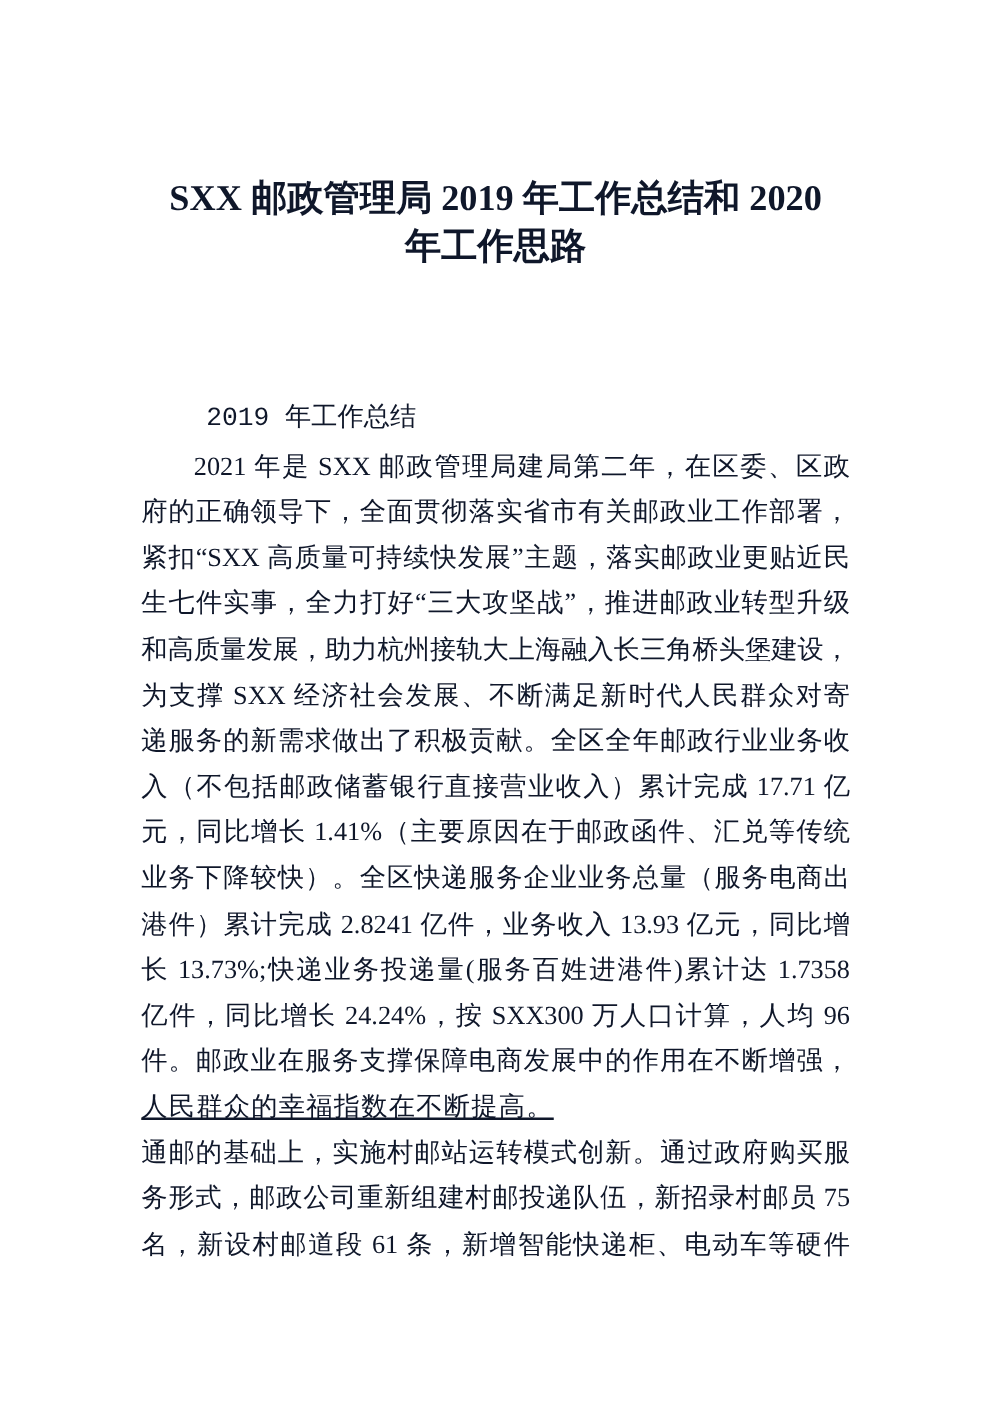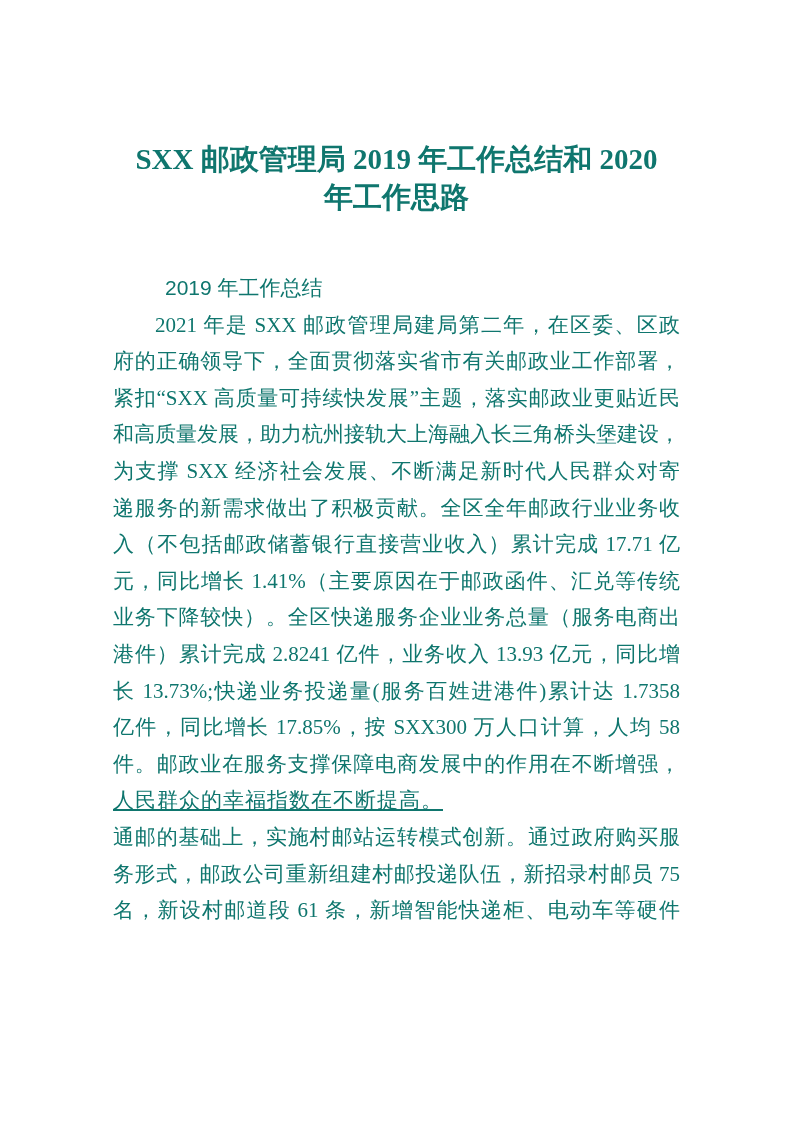--- a/index.html
+++ b/index.html
@@ -4,21 +4,21 @@
 <style>
   * { margin: 0; padding: 0; box-sizing: border-box; }
   html, body {
     background: #ffffff;
   }
   .page {
     position: relative;
     width: 793px;
     height: 1122px;
     background: #ffffff;
-    color: #0f766e;
+    color: #0f172a;
     font-family: "Liberation Serif", "DejaVu Serif", serif;
     overflow: hidden;
   }
   .doc-title {
     position: absolute;
     top: 140px;
     left: 113px;
     width: 567px;
     font-size: 29px;
     font-weight: bold;
@@ -38,22 +38,23 @@
   .line {
     width: 567px;
   }
   
   .j {
     text-align: justify;
     text-align-last: justify;
   }
   .indent   { text-indent: 42px; }
   .heading {
-    font-family: Liberation Sans, sans-serif;
+    font-family: Liberation Mono, monospace;
     text-indent: 52px;
+    margin-top: 48px;
   }
   .lastline { letter-spacing: 1px; text-decoration: underline; }
   .b { font-weight: bold; }
 </style>
 </head>
 <body>
 
 <div class="page">
 
   <h1 class="doc-title">
@@ -61,29 +62,30 @@
     <span class="title-line">年工作思路</span>
   </h1>
 
   <div class="doc-body">
 
     <div class="line heading">2019 年工作总结</div>
 
     <div class="line j indent">2021 年是 SXX 邮政管理局建局第二年，在区委、区政</div>
     <div class="line j">府的正确领导下，全面贯彻落实省市有关邮政业工作部署，</div>
     <div class="line j">紧扣“SXX 高质量可持续快发展”主题，落实邮政业更贴近民</div>
+    <div class="line j">生七件实事，全力打好“三大攻坚战”，推进邮政业转型升级</div>
     <div class="line j">和高质量发展，助力杭州接轨大上海融入长三角桥头堡建设，</div>
     <div class="line j">为支撑 SXX 经济社会发展、不断满足新时代人民群众对寄</div>
     <div class="line j">递服务的新需求做出了积极贡献。全区全年邮政行业业务收</div>
     <div class="line j">入（不包括邮政储蓄银行直接营业收入）累计完成 17.71 亿</div>
     <div class="line j">元，同比增长 1.41%（主要原因在于邮政函件、汇兑等传统</div>
     <div class="line j">业务下降较快）。全区快递服务企业业务总量（服务电商出</div>
     <div class="line j">港件）累计完成 2.8241 亿件，业务收入 13.93 亿元，同比增</div>
     <div class="line j">长 13.73%;快递业务投递量(服务百姓进港件)累计达 1.7358</div>
-    <div class="line j">亿件，同比增长 17.85%，按 SXX300 万人口计算，人均 58</div>
+    <div class="line j">亿件，同比增长 24.24%，按 SXX300 万人口计算，人均 96</div>
     <div class="line j">件。邮政业在服务支撑保障电商发展中的作用在不断增强，</div>
     <div class="line lastline">人民群众的幸福指数在不断提高。</div>
 
     <div class="line j">通邮的基础上，实施村邮站运转模式创新。通过政府购买服</div>
     <div class="line j">务形式，邮政公司重新组建村邮投递队伍，新招录村邮员 75</div>
     <div class="line j">名，新设村邮道段 61 条，新增智能快递柜、电动车等硬件</div>
 
   </div>
 
 </div>

